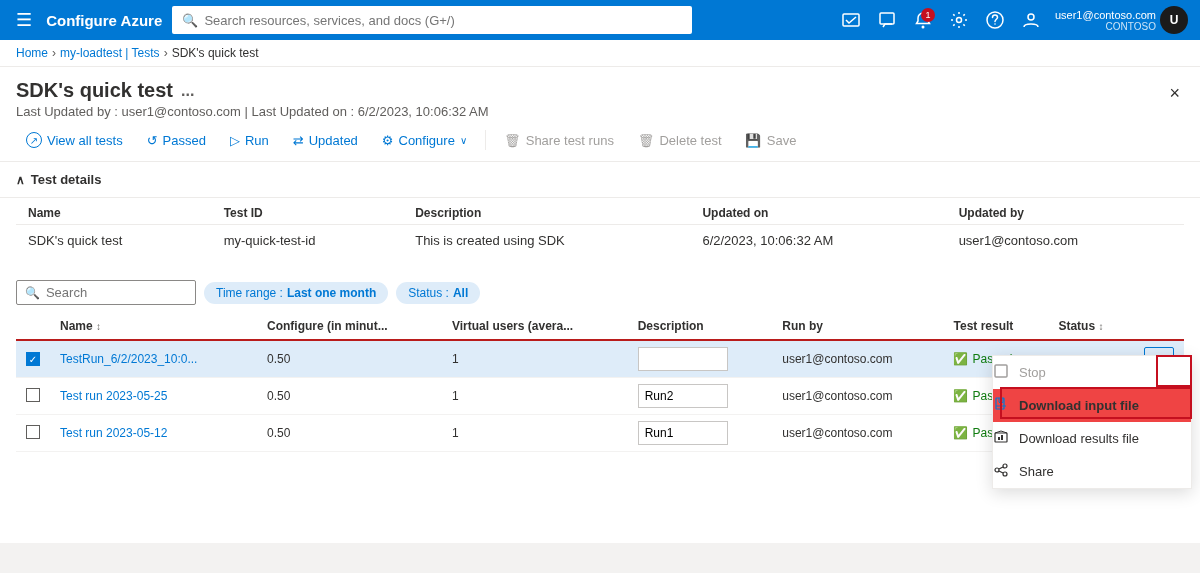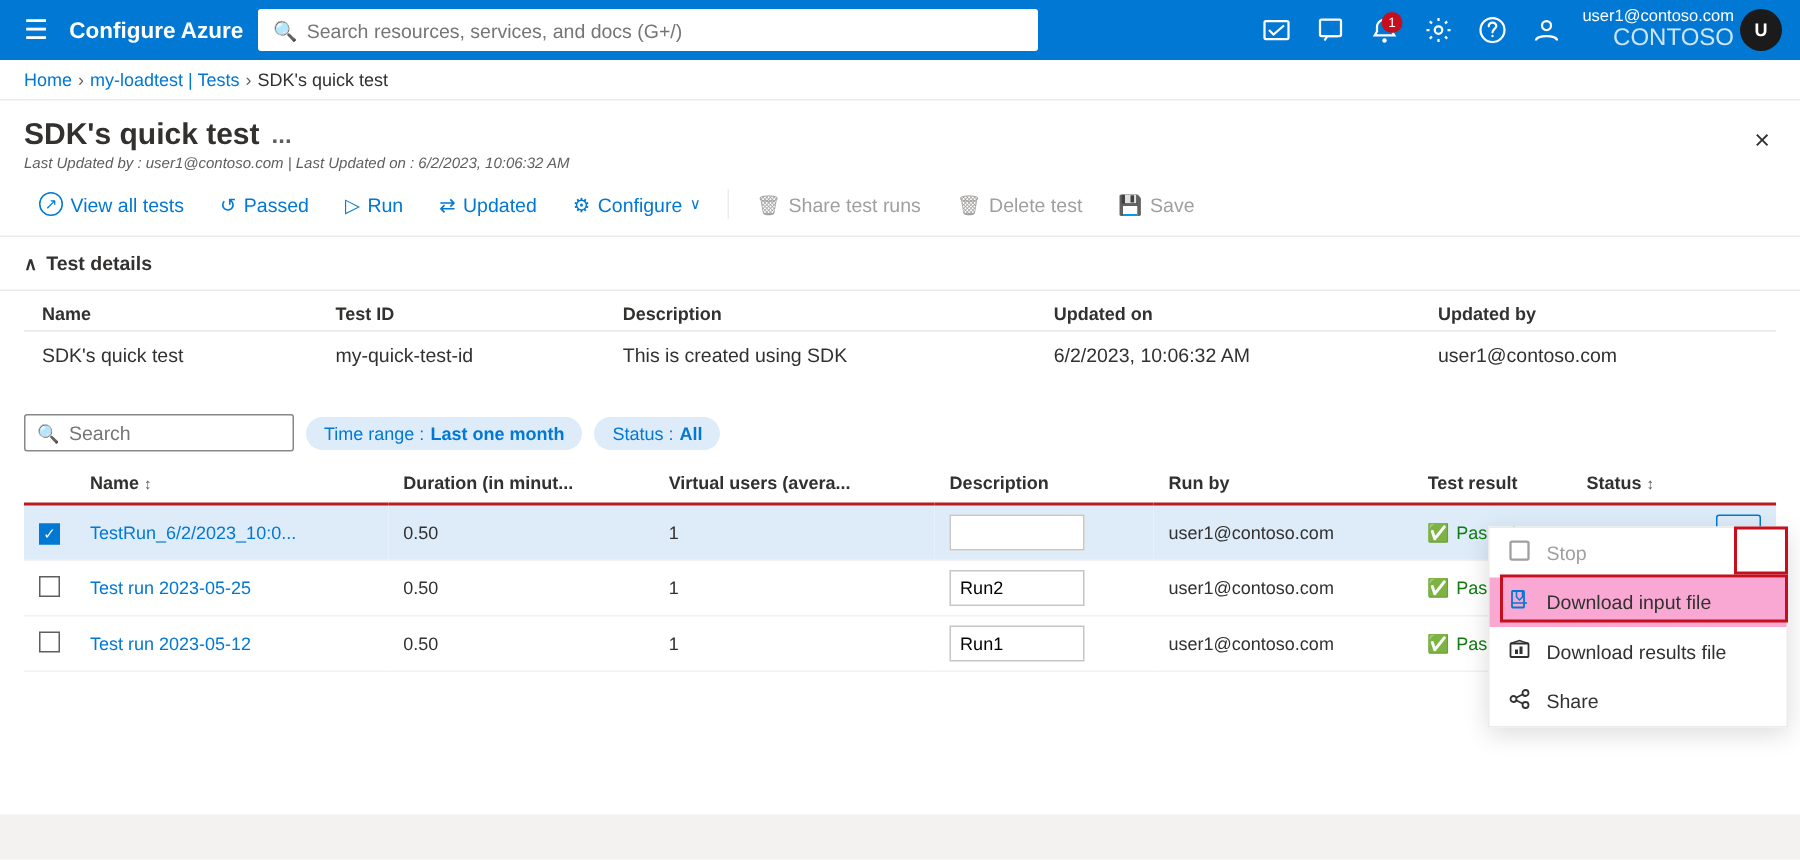--- a/index.html
+++ b/index.html
@@ -76,21 +76,21 @@
     .page-title-area {}
     .page-title {
       font-size: 20px;
       font-weight: 600;
       color: #323130;
       display: flex;
       align-items: center;
       gap: 8px;
     }
     .page-title-ellipsis { font-size: 16px; color: #605e5c; cursor: pointer; }
-    .page-subtitle { font-size: 10px; color: #605e5c; margin-top: 2px; font-style: italic; }
+    .page-subtitle { font-size: 13px; color: #605e5c; margin-top: 2px; }
     .close-btn { font-size: 18px; color: #323130; cursor: pointer; padding: 4px; }
 
     
     .toolbar {
       padding: 8px 16px;
       display: flex;
       align-items: center;
       gap: 4px;
       border-bottom: 1px solid #edebe9;
     }
@@ -231,27 +231,27 @@
       border: 1px solid #edebe9;
       box-shadow: 0 4px 16px rgba(0,0,0,0.14);
       z-index: 100;
       min-width: 200px;
       right: 28px;
     }
     .context-menu-item {
       display: flex;
       align-items: center;
       gap: 10px;
-      padding: 8px 12px;
+      padding: 8px 0;
       cursor: pointer;
       font-size: 13px;
       color: #323130;
     }
     .context-menu-item.disabled { color: #a19f9d; cursor: default; }
-    .context-menu-item.highlighted { background: #f9a8d4; }
+    .context-menu-item.highlighted { background: #ef4444; font-weight: bold; }
     .context-icon { font-size: 14px; width: 16px; text-align: center; }
     .red-outline-box {
       position: absolute;
       border: 2px solid #c50f1f;
       pointer-events: none;
       z-index: 200;
     }
     .description-input {
       border: 1px solid #c8c6c4;
       padding: 2px 6px;
@@ -306,21 +306,21 @@
     </div>
     <div class="topnav-icon" title="Directory">
       <svg width="18" height="18" viewBox="0 0 18 18" fill="none">
           <circle cx="9" cy="6" r="3" stroke="white" stroke-width="1.5"></circle>
           <path d="M2 16c0-4 14-4 14 0" stroke="white" stroke-width="1.5"></path>
         </svg>
     </div>
     <div style="display:flex;align-items:center;gap:4px;cursor:pointer;margin-left:4px;">
       <div style="display:flex;flex-direction:column;align-items:flex-end;">
         <span style="font-size:11px;color:white;">user1@contoso.com</span>
-        <span style="font-size:16px;color:#cce4f7;">CONTOSO</span>
+        <span style="font-size:10px;color:#cce4f7;">CONTOSO</span>
       </div>
       <div class="topnav-avatar">U</div>
     </div>
   </div>
 </div>
 
 <div class="main-content">
 
   <div class="breadcrumb">
     <a>Home</a>
@@ -424,21 +424,21 @@
   <div class="runs-table-wrap" style="position:relative;">
     <table class="runs-table">
       <thead>
         <tr>
           <th style="width:30px;"></th>
           <th>
             <span>Name</span>
             <span class="sort-icon">↕</span>
           </th>
           <th>
-            <span>Duration (in minut...</span>
+            <span>Configure (in minut...</span>
           </th>
           <th>
             <span>Virtual users (avera...</span>
           </th>
           <th>
             <span>Description</span>
           </th>
           <th>
             <span>Run by</span>
           </th>

